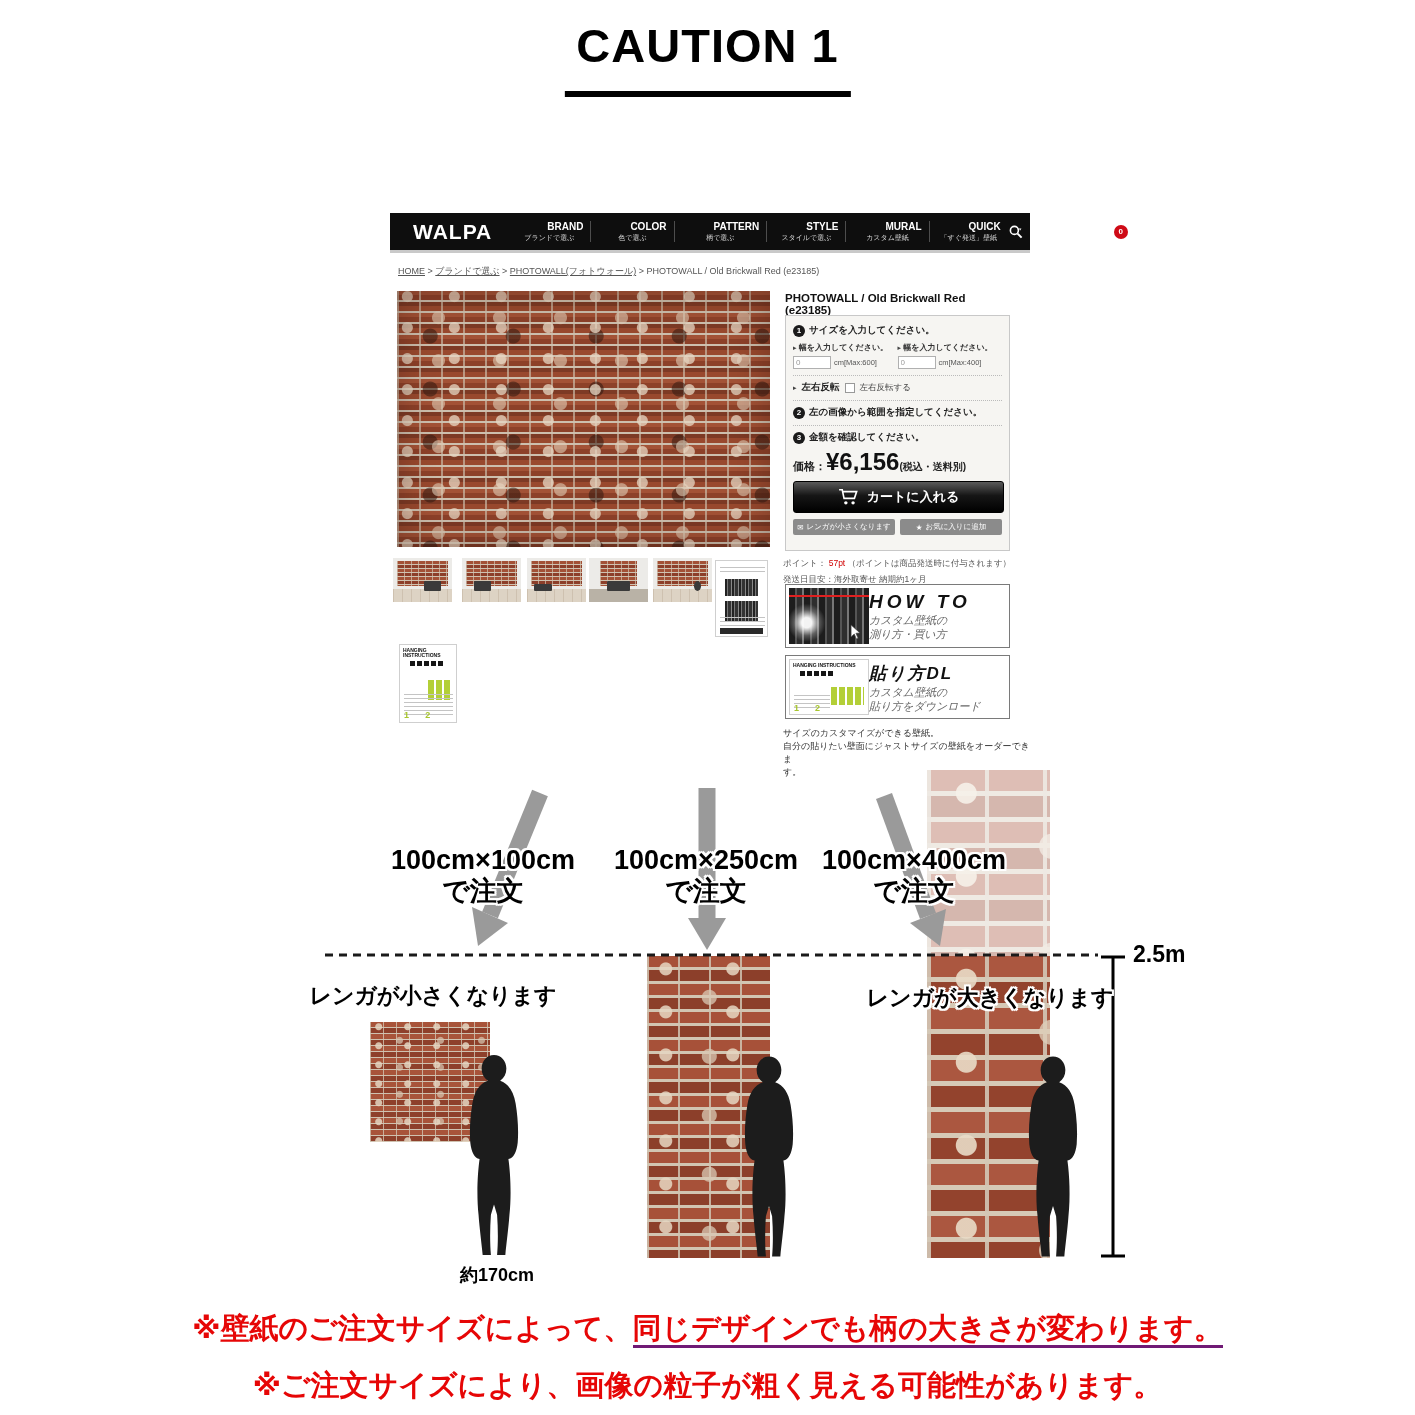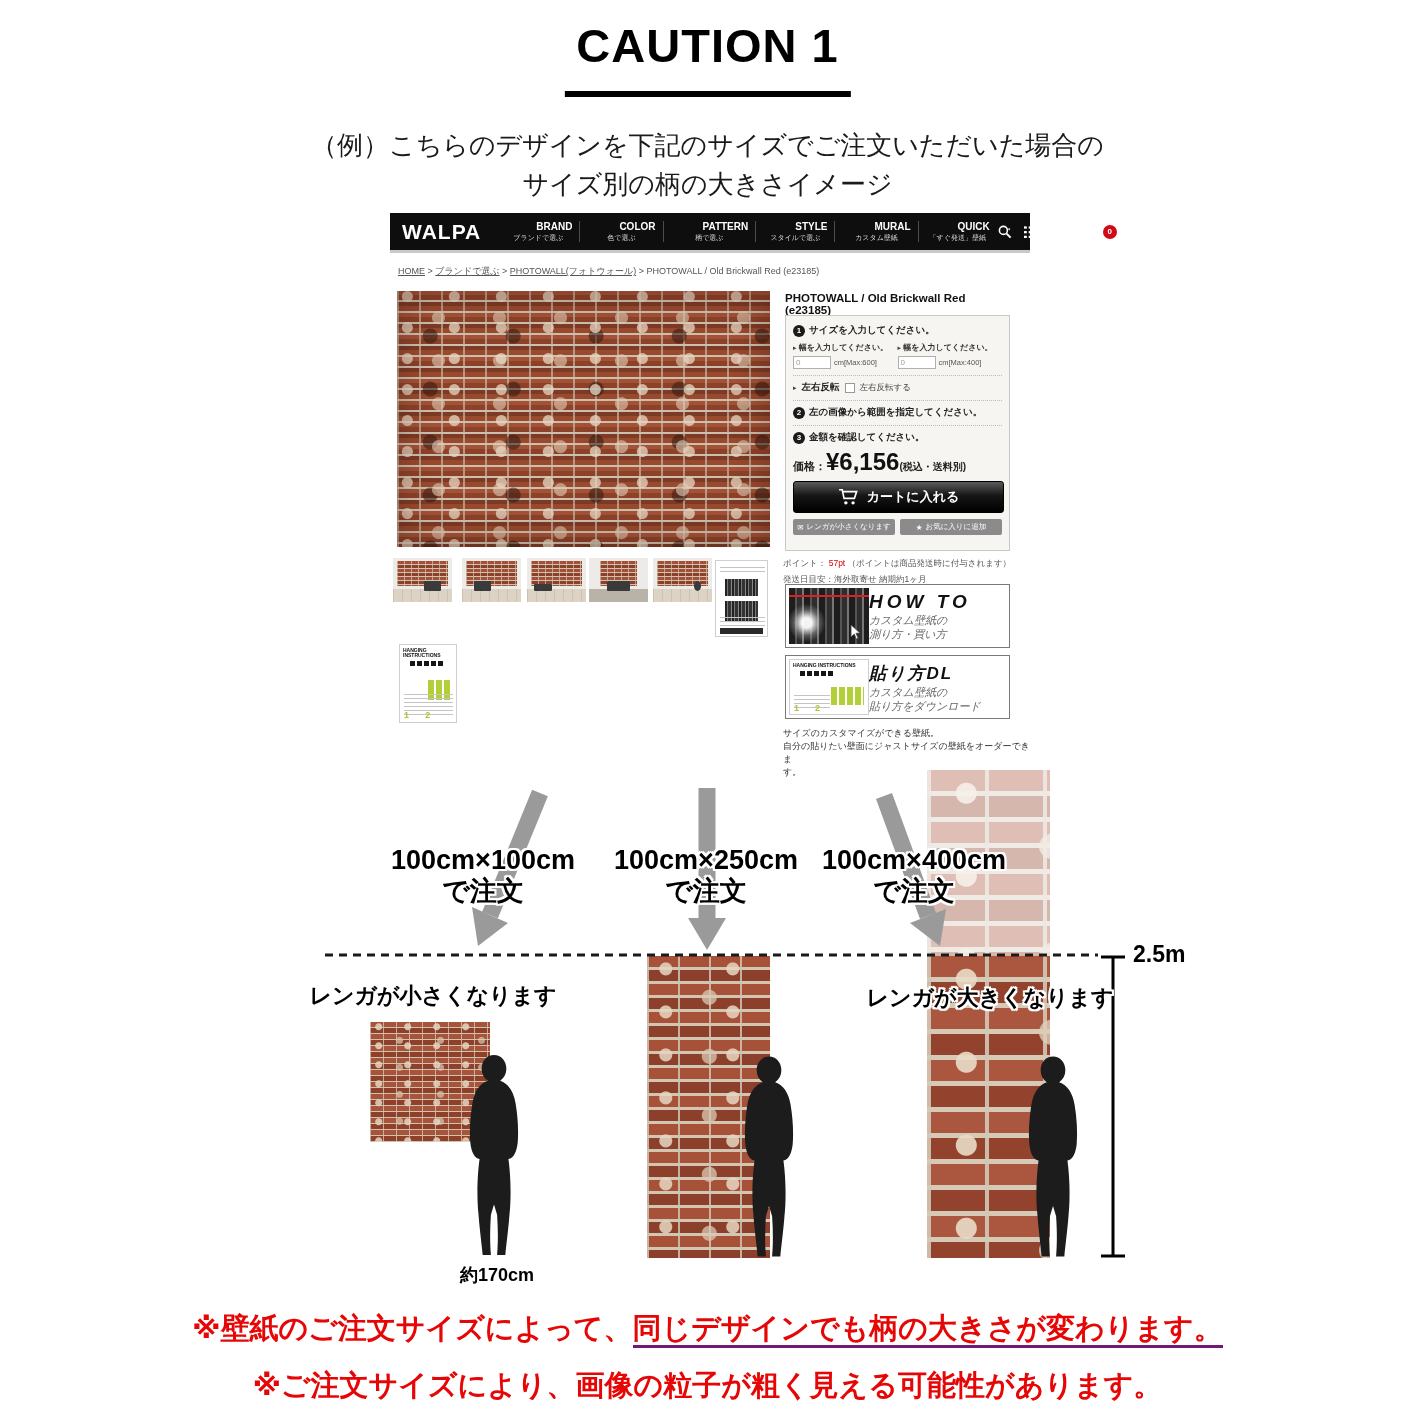--- a/index.html
+++ b/index.html
@@ -10,21 +10,21 @@
 
   
   .pagetitle{top:18px;left:50%;font-size:47px;font-weight:bold;color:#000;
     border-bottom:6px solid #000;padding:0 12px 18px;letter-spacing:1px;}
   .intro{top:126px;left:50%;font-size:26px;color:#1a1a1a;line-height:39px;white-space:nowrap;}
 
   
   .shot{left:390px;top:213px;width:640px;height:552px;background:#fff;font-size:9px;}
   .navbar{position:absolute;left:0;top:0;width:640px;height:40px;background:#0e0e0e;
     display:flex;align-items:center;border-bottom:3px solid #c9c9c9;box-sizing:border-box;}
-  .logo{color:#fff;font-size:21px;font-weight:bold;letter-spacing:1px;margin-left:12px;}
+  .logo{color:#fff;font-size:21px;font-weight:bold;letter-spacing:1px;margin-left:23px;}
   .navmenu{display:flex;margin-left:16px;height:30px;align-items:center;}
   .navitem{padding:0 7px;text-align:center;color:#fff;border-left:1px solid #4d4d4d;cursor:pointer;}
   .navitem:first-child{border-left:none;}
   .navitem .en{font-size:10px;font-weight:bold;line-height:12px;margin-left:32px;}
   .navitem .ja{font-size:7px;color:#ddd;line-height:9px;white-space:nowrap;}
   .navicons{margin-left:auto;margin-right:10px;display:flex;align-items:center;gap:11px;}
   .navicons svg{display:block;}
   .badge{width:14px;height:14px;border-radius:50%;background:#cf0a16;color:#fff;font-size:8px;
     font-weight:bold;display:flex;align-items:center;justify-content:center;margin-left:-6px;}
   .crumbs{left:8px;top:52px;color:#555;font-size:9px;white-space:nowrap;text-align:right;}
@@ -149,24 +149,20 @@
     <symbol id="person" viewBox="0 0 66 200">
       <path d="M33,3 C40,3 45,9 45,16 C45,21 43,25 39,28 C47,31 52,38 54,50 C56,62 57,76 56,88
                C55,97 52,103 47,104 C49,118 50,140 48,158 C47,172 45,186 44,197 L36,197
                C37,186 37,172 36,158 L33,148 L30,158 C29,172 29,186 30,197 L22,197
                C21,186 19,172 18,158 C16,140 17,118 19,104 C14,103 11,97 10,88
                C9,76 10,62 12,50 C14,38 19,31 27,28 C23,25 21,21 21,16 C21,9 26,3 33,3 Z" fill="#1c1c1c"></path>
     </symbol>
   </svg>
 
   <div class="abs ctr pagetitle">CAUTION 1</div>
-  <div class="abs ctr intro">
-    <div>（例）こちらのデザインを下記のサイズでご注文いただいた場合の</div>
-    <div>サイズ別の柄の大きさイメージ</div>
-  </div>
 
   <div class="abs shot">
 
     <div class="navbar">
       <div class="logo">WALPA</div>
       <div class="navmenu">
         <div class="navitem">
           <div class="en">BRAND</div>
           <div class="ja">ブランドで選ぶ</div>
         </div>

